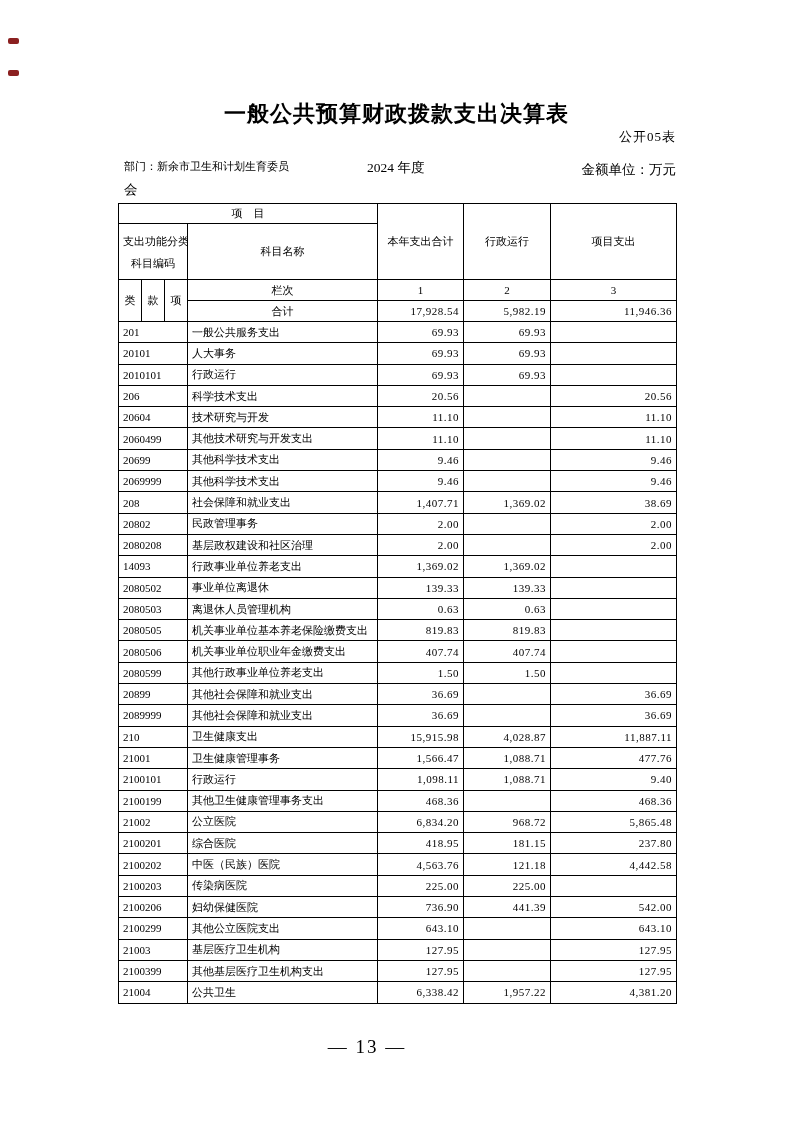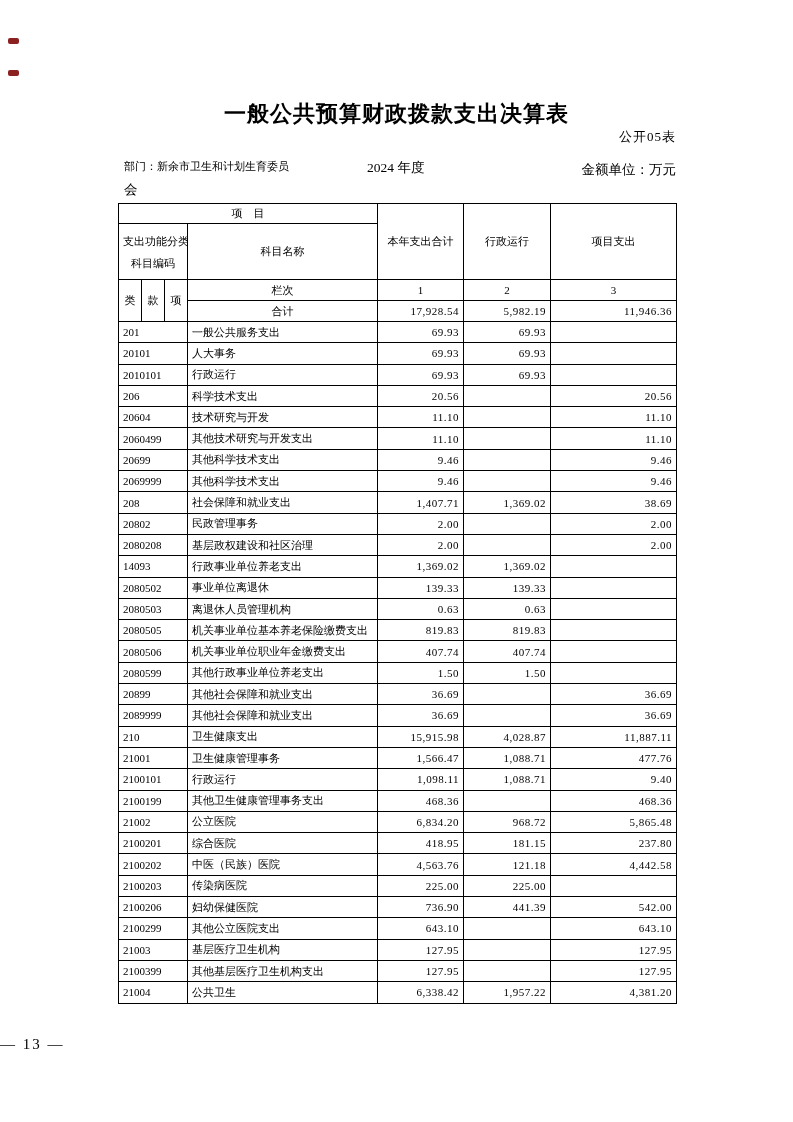--- a/index.html
+++ b/index.html
@@ -43,21 +43,21 @@
   tr.r-proj  td { height:19px; }
   tr.r-head  td { height:55px; }
   tr.r-lanci td { height:20px; }
   tr.r-heji  td { height:20px; }
   tr.data-row td { height:20.3px; }
   td.code-cell { text-align:left; padding-left:4px; }
   td.name-cell { text-align:left; padding-left:8px; }
   td.num-cell  { text-align:right; padding-right:5px; letter-spacing:0.5px; }
   .page-number {
     position:absolute; top:1036px; left:0; width:734px;
-    text-align:left; font-size:15px; letter-spacing:2px;
+    text-align:center; font-size:19px; letter-spacing:2px;
   }
 </style>
 </head>
 <body>
 
 <div class="stray-mark mark-1" style="background: rgb(139, 32, 32);"></div>
 <div class="stray-mark mark-2" style="background: rgb(139, 32, 32);"></div>
 
 <div class="doc-title">一般公共预算财政拨款支出决算表</div>
 <div class="form-label">公开05表</div>

